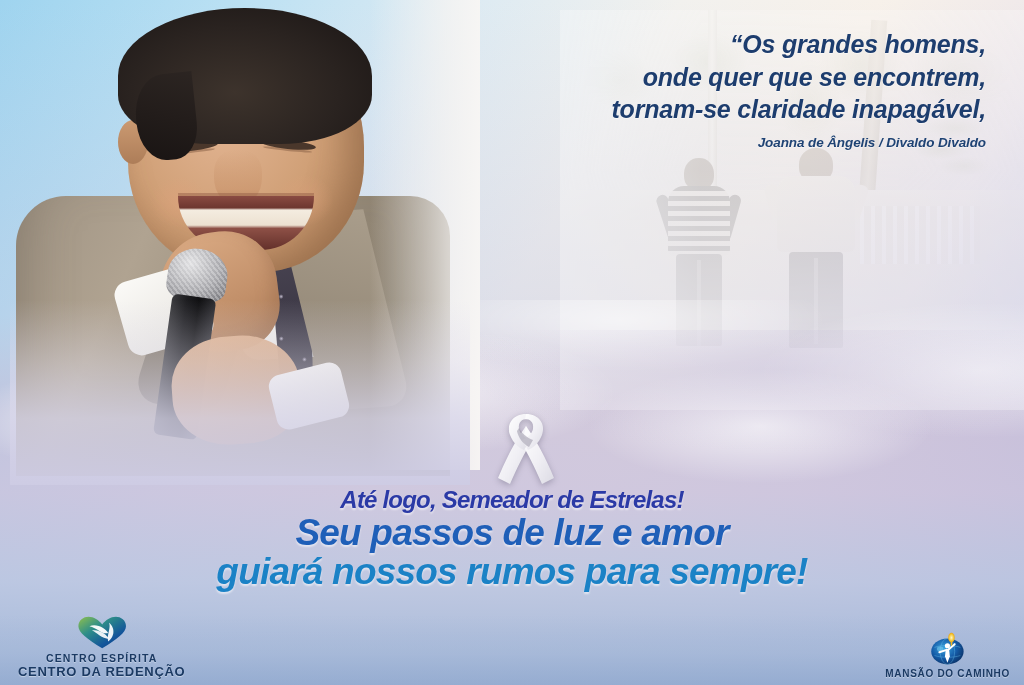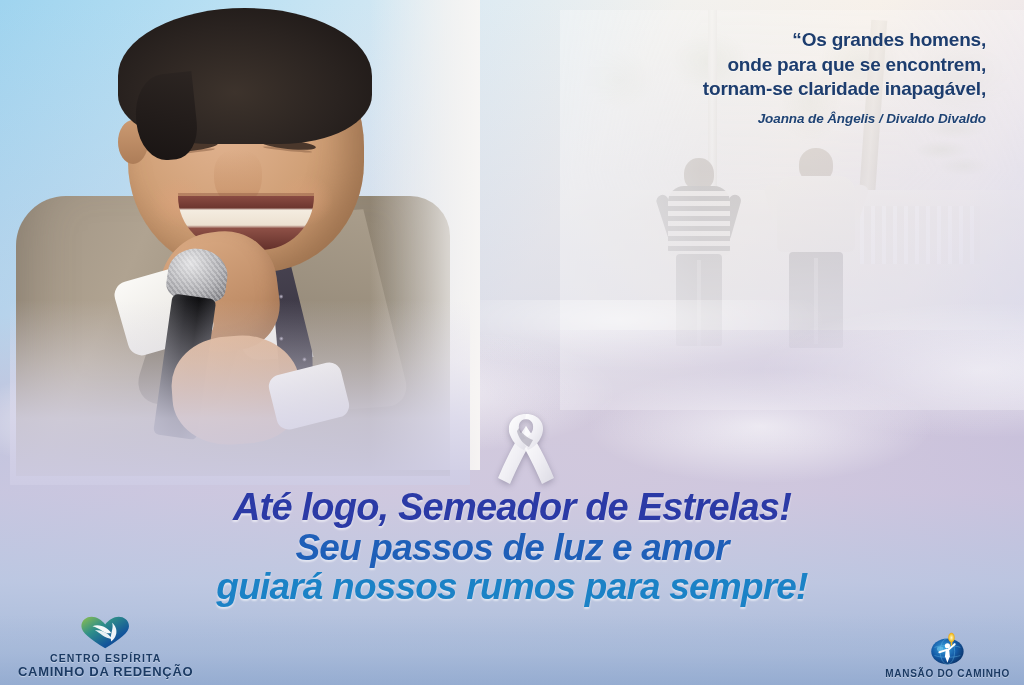--- a/index.html
+++ b/index.html
@@ -309,22 +309,22 @@
     background:linear-gradient(90deg, rgba(244,242,240,0) 0%, rgba(246,244,242,0.75) 70%, rgba(248,246,244,0.95) 100%);
   }
 
   
   .quote {
     position:absolute; right:38px; top:28px;
     width:660px;
     text-align:right;
   }
   .quote-line {
-    font-size:19px; line-height:1.30;
-    font-weight:bold; 
+    font-size:25px; line-height:1.30;
+    font-weight:bold; font-style:italic;
     color:#1d3d6e;
     letter-spacing:-0.2px;
     text-shadow:0 1px 1px rgba(255,255,255,0.55);
     white-space:nowrap;
   }
   .quote-attr {
     margin-top:9px;
     font-size:13.5px; font-weight:bold; font-style:italic;
     color:#1f4374;
     letter-spacing:-0.1px;
@@ -343,21 +343,21 @@
     position:absolute; left:0; right:0; top:487px;
     text-align:center;
   }
   .hl {
     font-size:37px; line-height:1.07;
     font-weight:bold; font-style:italic;
     letter-spacing:-0.8px;
     text-shadow:0 2px 2px rgba(255,255,255,0.55);
     white-space:nowrap;
   }
-  .hl-1 { color:#2b3aa6; font-size:38px; }
+  .hl-1 { color:#2b3aa6; font-size:24px; }
   .hl-2 { color:#1f5fb8; }
   .hl-3 { color:#1b82c6; }
 
   
   .logo {
     position:absolute; bottom:6px;
     display:flex; flex-direction:column; align-items:center;
   }
   .logo-left  { left:18px;  }
   .logo-right { right:14px; }
@@ -434,21 +434,21 @@
       <div class="p-mic-body"></div>
     </div>
     <div class="p-hand-low"></div>
     <div class="p-cuff-low"></div>
     <div class="p-side-fade"></div>
     <div class="p-fade"></div>
   </div>
 
   <div class="quote">
     <div class="quote-line">“Os grandes homens,</div>
-    <div class="quote-line">onde para que se encontrem,</div>
+    <div class="quote-line">onde quer que se encontrem,</div>
     <div class="quote-line">tornam-se claridade inapagável,</div>
     <div class="quote-attr">Joanna de Ângelis / Divaldo Divaldo</div>
   </div>
 
   <svg class="ribbon" viewBox="0 0 80 78">
     <defs>
       <linearGradient id="rbG" x1="0" y1="0" x2="1" y2="1">
         <stop offset="0%" stop-color="#ffffff"></stop>
         <stop offset="55%" stop-color="#f0eff4"></stop>
         <stop offset="100%" stop-color="#dcdbe4"></stop>
@@ -479,21 +479,21 @@
           <stop offset="100%" stop-color="#0d3c74"></stop>
         </linearGradient>
       </defs>
       <path d="M32 38 C14 27 4 19 4 12 C4 5 10 1 16 1 C22 1 28 5 32 10 C36 5 42 1 48 1 C54 1 60 5 60 12 C60 19 50 27 32 38 Z" fill="url(#hg)"></path>
       <path d="M17 12 C22 10 28 11 33 14 C36 16 38 18 39 20 C36 21 32 20 29 18 C25 15 21 13 17 12 Z" fill="#ffffff" opacity="0.95"></path>
       <path d="M20 17 C25 16 31 18 36 22 C38 24 39 25 40 27 C36 27 32 25 29 23 C25 20 23 18 20 17 Z" fill="#ffffff" opacity="0.9"></path>
       <path d="M40 8 C44 11 46 16 45 21 C44 25 42 28 39 30 C38 26 39 21 40 17 C41 13 41 10 40 8 Z" fill="#ffffff" opacity="0.92"></path>
     </svg>
     <div class="logo-text">
       <div class="logo-l1">CENTRO ESPÍRITA</div>
-      <div class="logo-l2">CAMINHO DA REDENÇÃO</div>
+      <div class="logo-l2">CENTRO DA REDENÇÃO</div>
     </div>
   </div>
 
   <div class="logo logo-right">
     <svg class="logo-mark" viewBox="0 0 48 42">
       <defs>
         <radialGradient id="gg" cx="40%" cy="38%" r="70%">
           <stop offset="0%" stop-color="#3aa5e0"></stop>
           <stop offset="55%" stop-color="#155ca8"></stop>
           <stop offset="100%" stop-color="#0a2f63"></stop>

